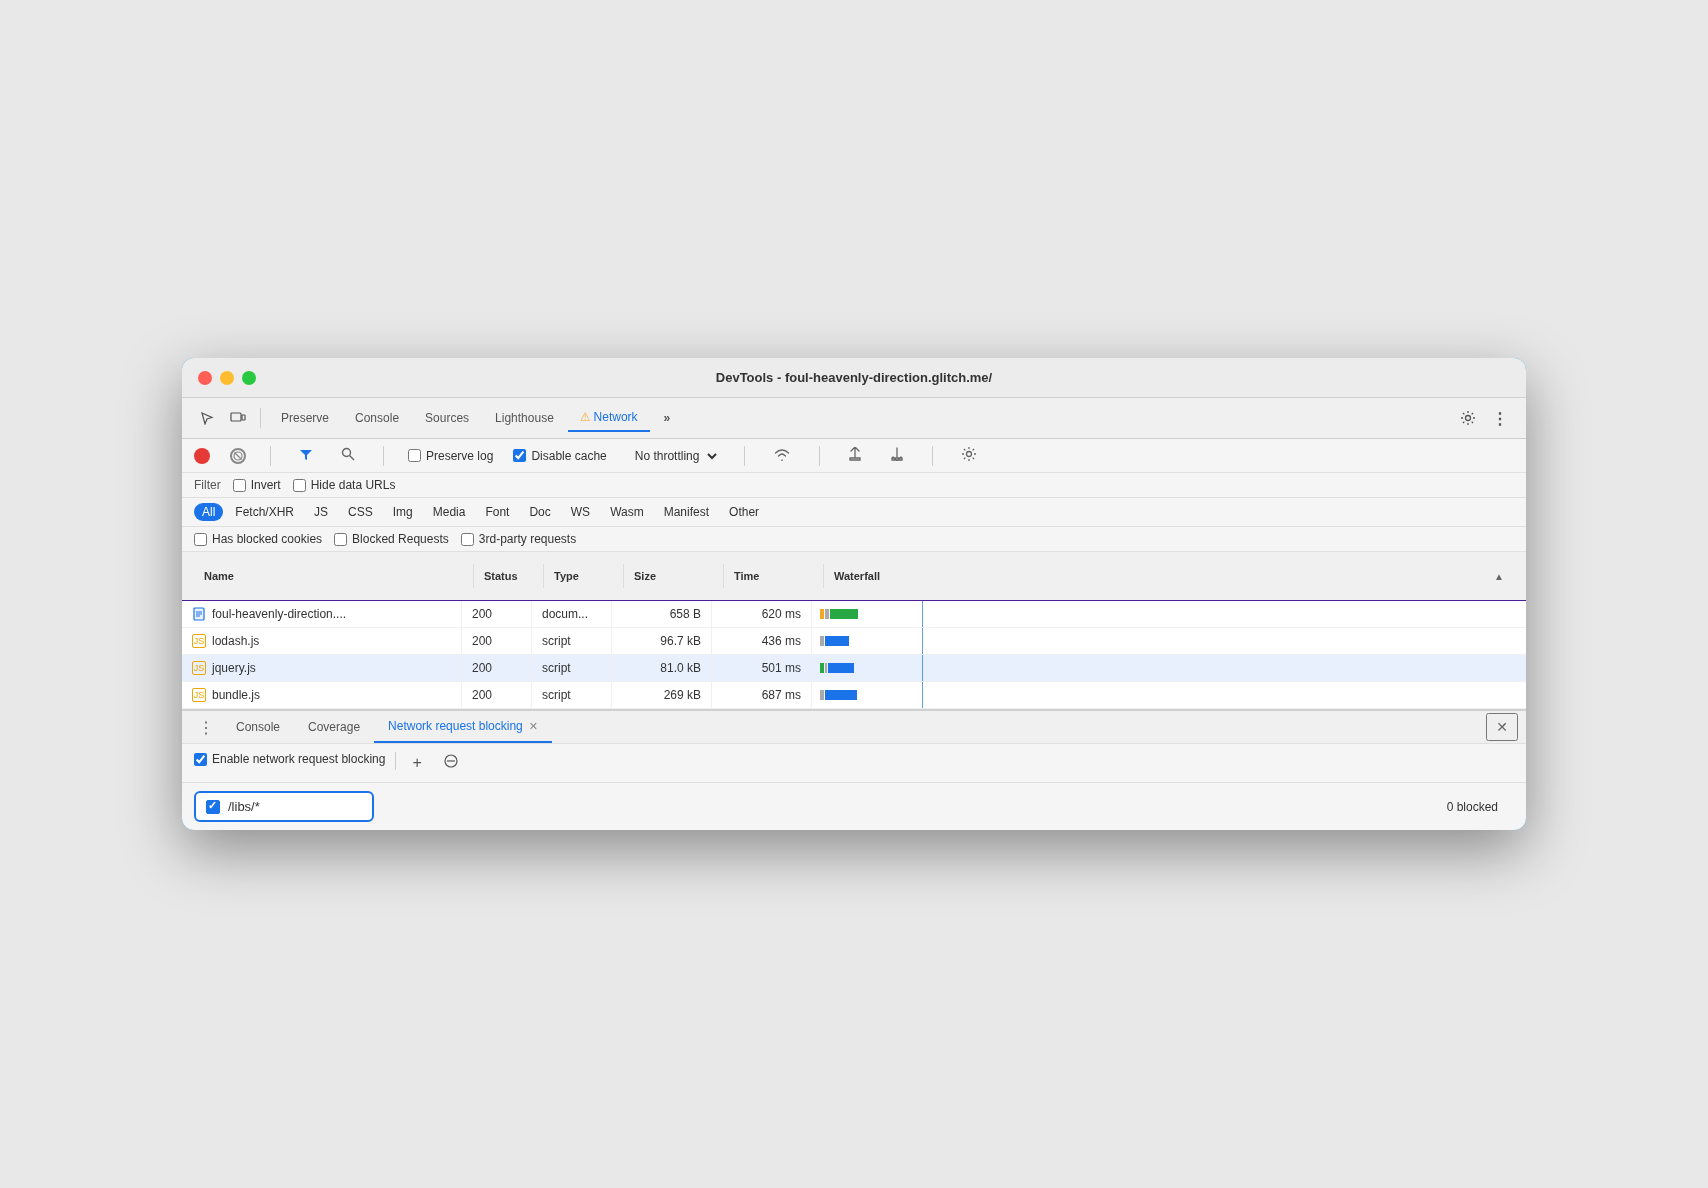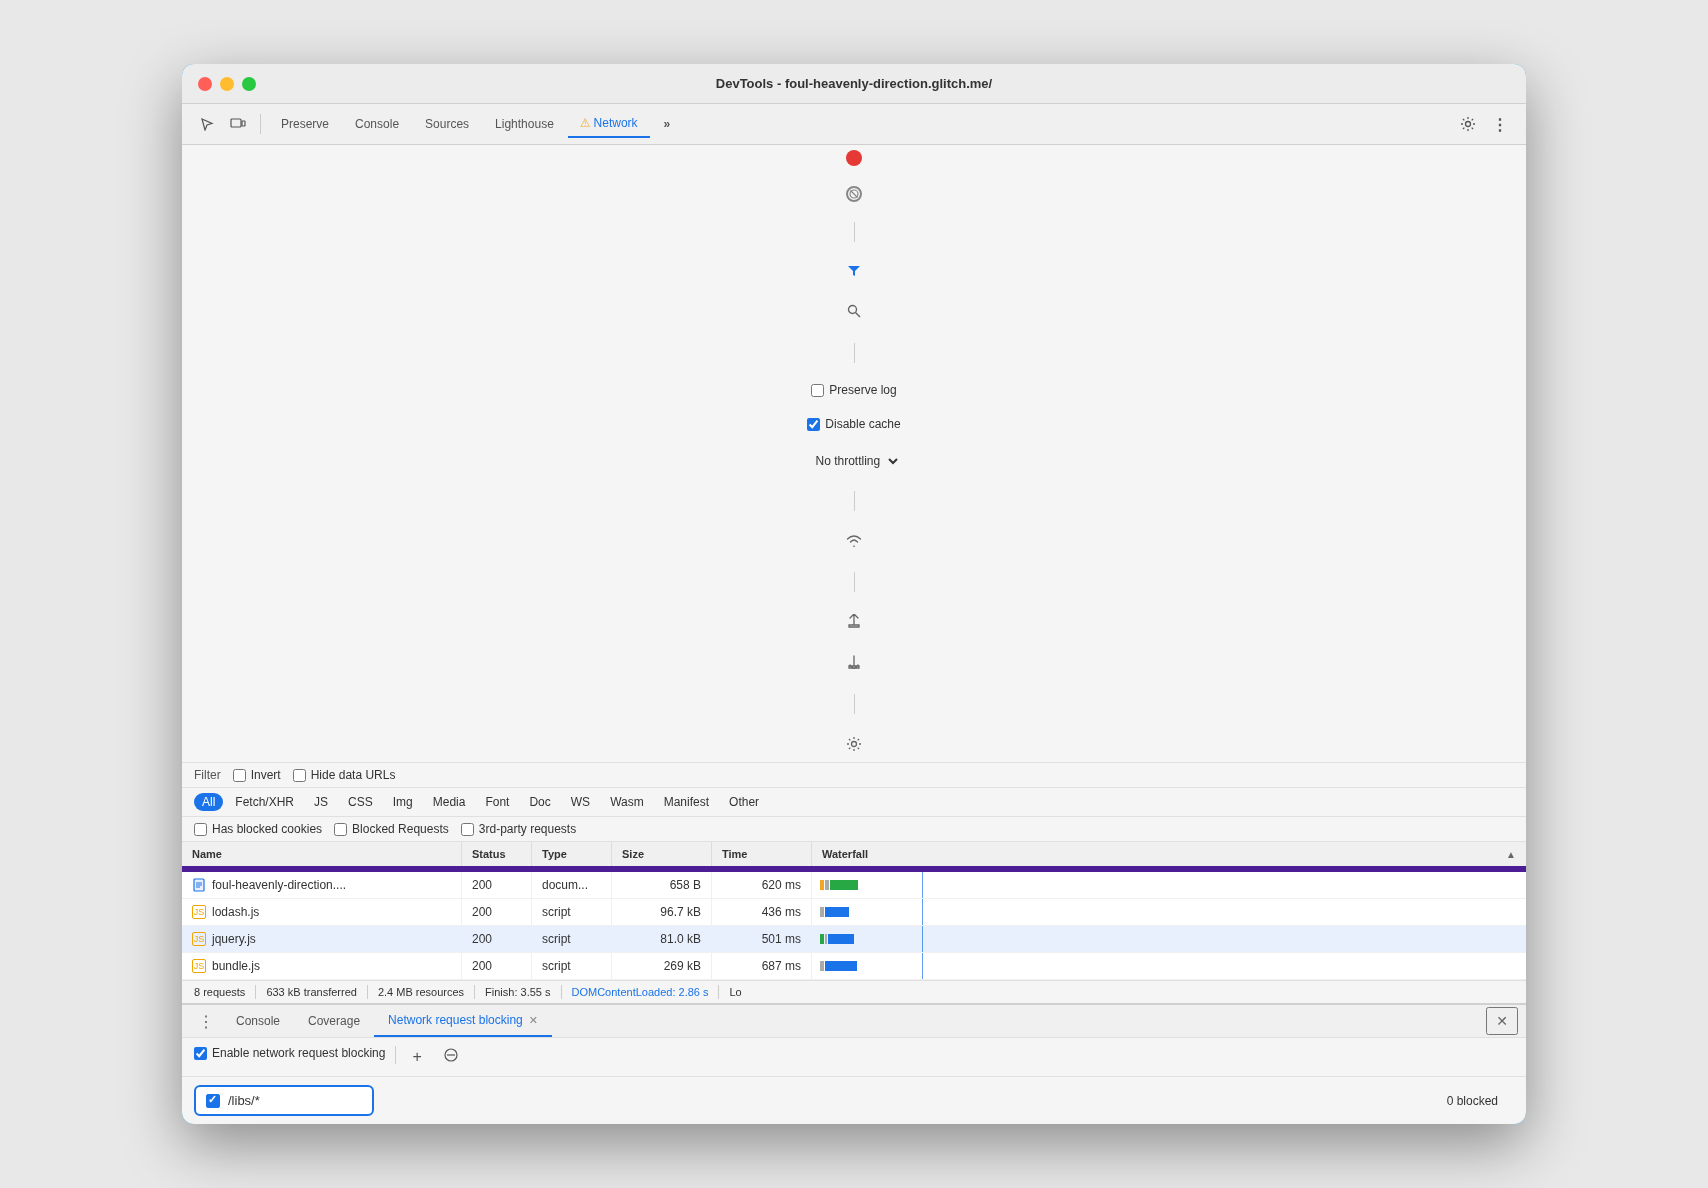--- a/index.html
+++ b/index.html
@@ -89,21 +89,20 @@
       border-bottom: 2px solid #1a73e8;
       font-weight: 500;
     }
     .network-toolbar {
       background: #f5f5f5;
       padding: 5px 12px;
       display: flex;
       align-items: center;
       gap: 20px;
       border-bottom: 1px solid #e0e0e0;
-      flex-direction: column;
     }
     .record-btn {
       width: 16px;
       height: 16px;
       border-radius: 50%;
       background: #e53935;
       border: none;
       cursor: pointer;
     }
     .stop-btn {
@@ -189,22 +188,22 @@
       padding: 5px 12px;
       display: flex;
       align-items: center;
       gap: 12px;
       border-bottom: 1px solid #e0e0e0;
     }
     .table-header {
       display: grid;
       grid-template-columns: 280px 70px 80px 100px 100px 1fr;
       background: #f0f0f0;
-      border-bottom: 6px solid #4c1d95;
-      padding: 0;
+      border-bottom: 1px solid #4c1d95;
+      padding: 12px;
     }
     .th {
       padding: 6px 10px;
       font-size: 11px;
       font-weight: 600;
       color: #333;
       border-right: 1px solid #ddd;
       white-space: nowrap;
     }
     .th:last-child { border-right: none; display: flex; align-items: center; justify-content: space-between; }
@@ -661,33 +660,20 @@
       <div class="td waterfall-cell">
         <div class="waterfall-bar-wrap">
           <div class="wf-seg" style="width:4px;background:#aaa;"></div>
           <div class="wf-seg" style="width:32px;background:#1a73e8;"></div>
         </div>
         <div class="wf-line" style="left:110px;"></div>
       </div>
     </div>
   </div>
 
-  <div class="status-bar">
-    <span class="status-item">8 requests</span>
-    <div class="status-sep"></div>
-    <span class="status-item">633 kB transferred</span>
-    <div class="status-sep"></div>
-    <span class="status-item">2.4 MB resources</span>
-    <div class="status-sep"></div>
-    <span class="status-item">Finish: 3.55 s</span>
-    <div class="status-sep"></div>
-    <span class="status-item blue">DOMContentLoaded: 2.86 s</span>
-    <div class="status-sep"></div>
-    <span class="status-item">Lo</span>
-  </div>
 
   <div class="bottom-panel">
 
     <div class="bottom-tabs">
       <span class="three-dots">⋮</span>
       <div class="bottom-tab">
         <span>Console</span>
       </div>
       <div class="bottom-tab">
         <span>Coverage</span>

